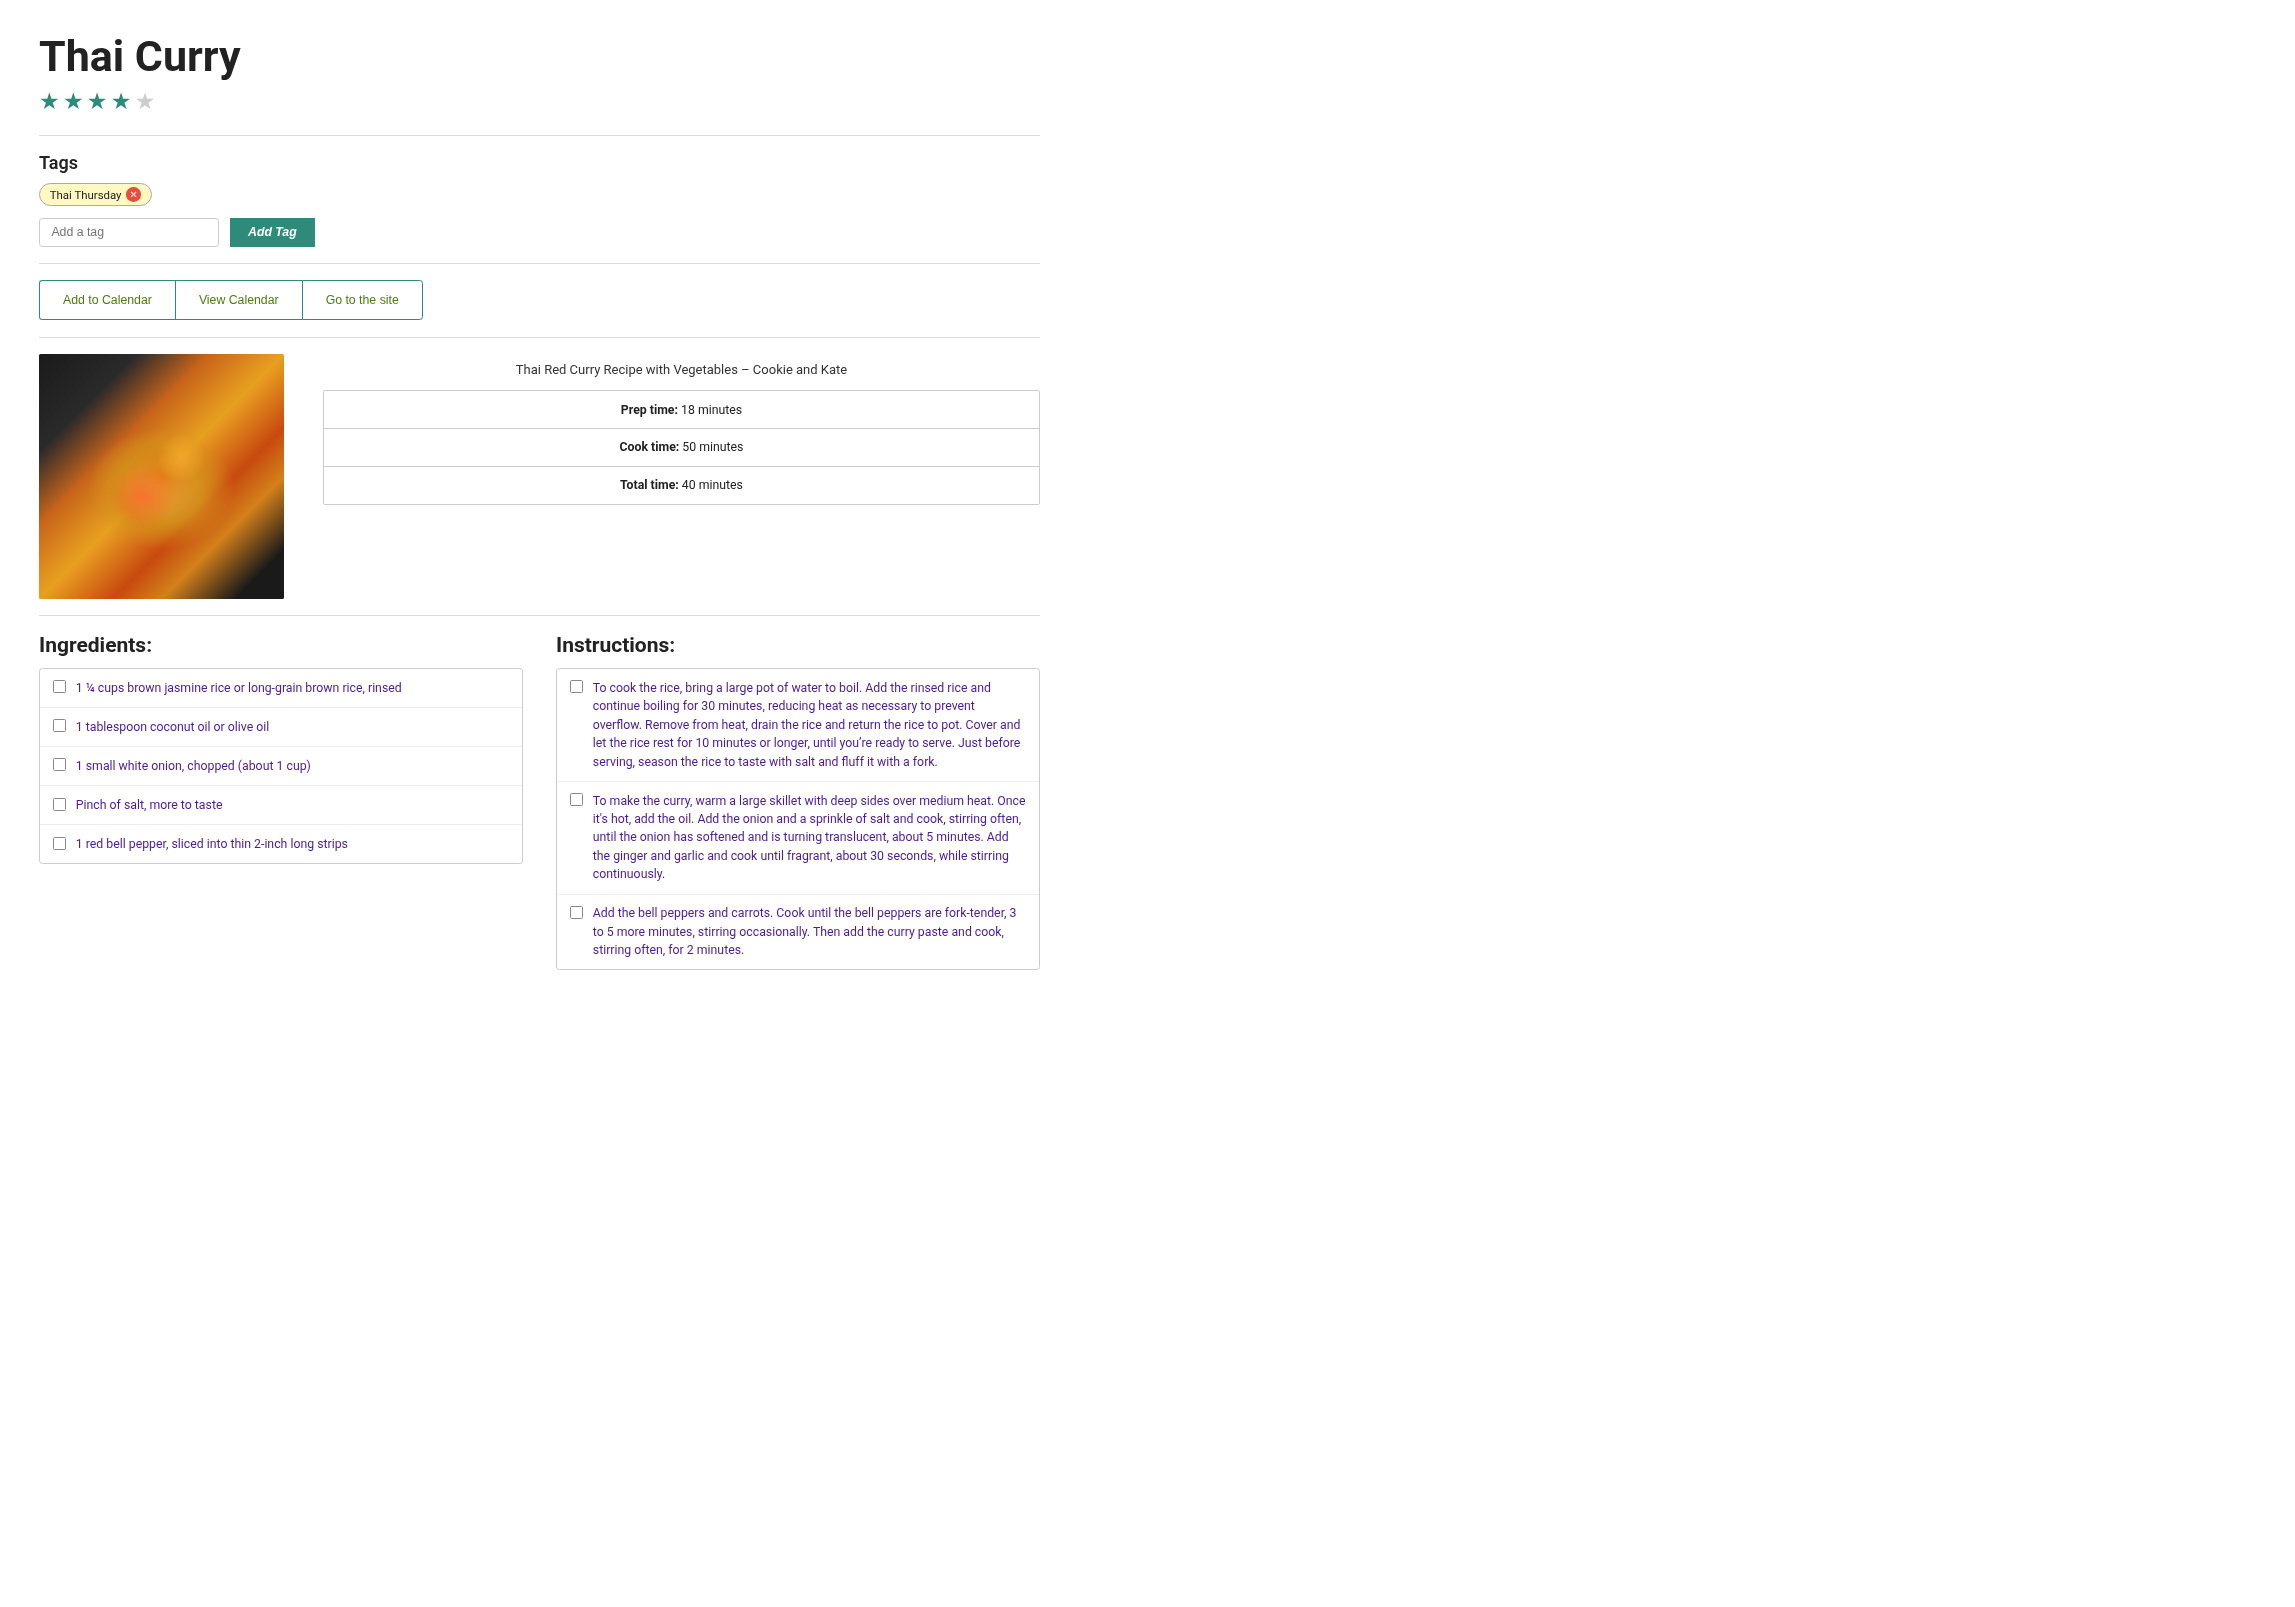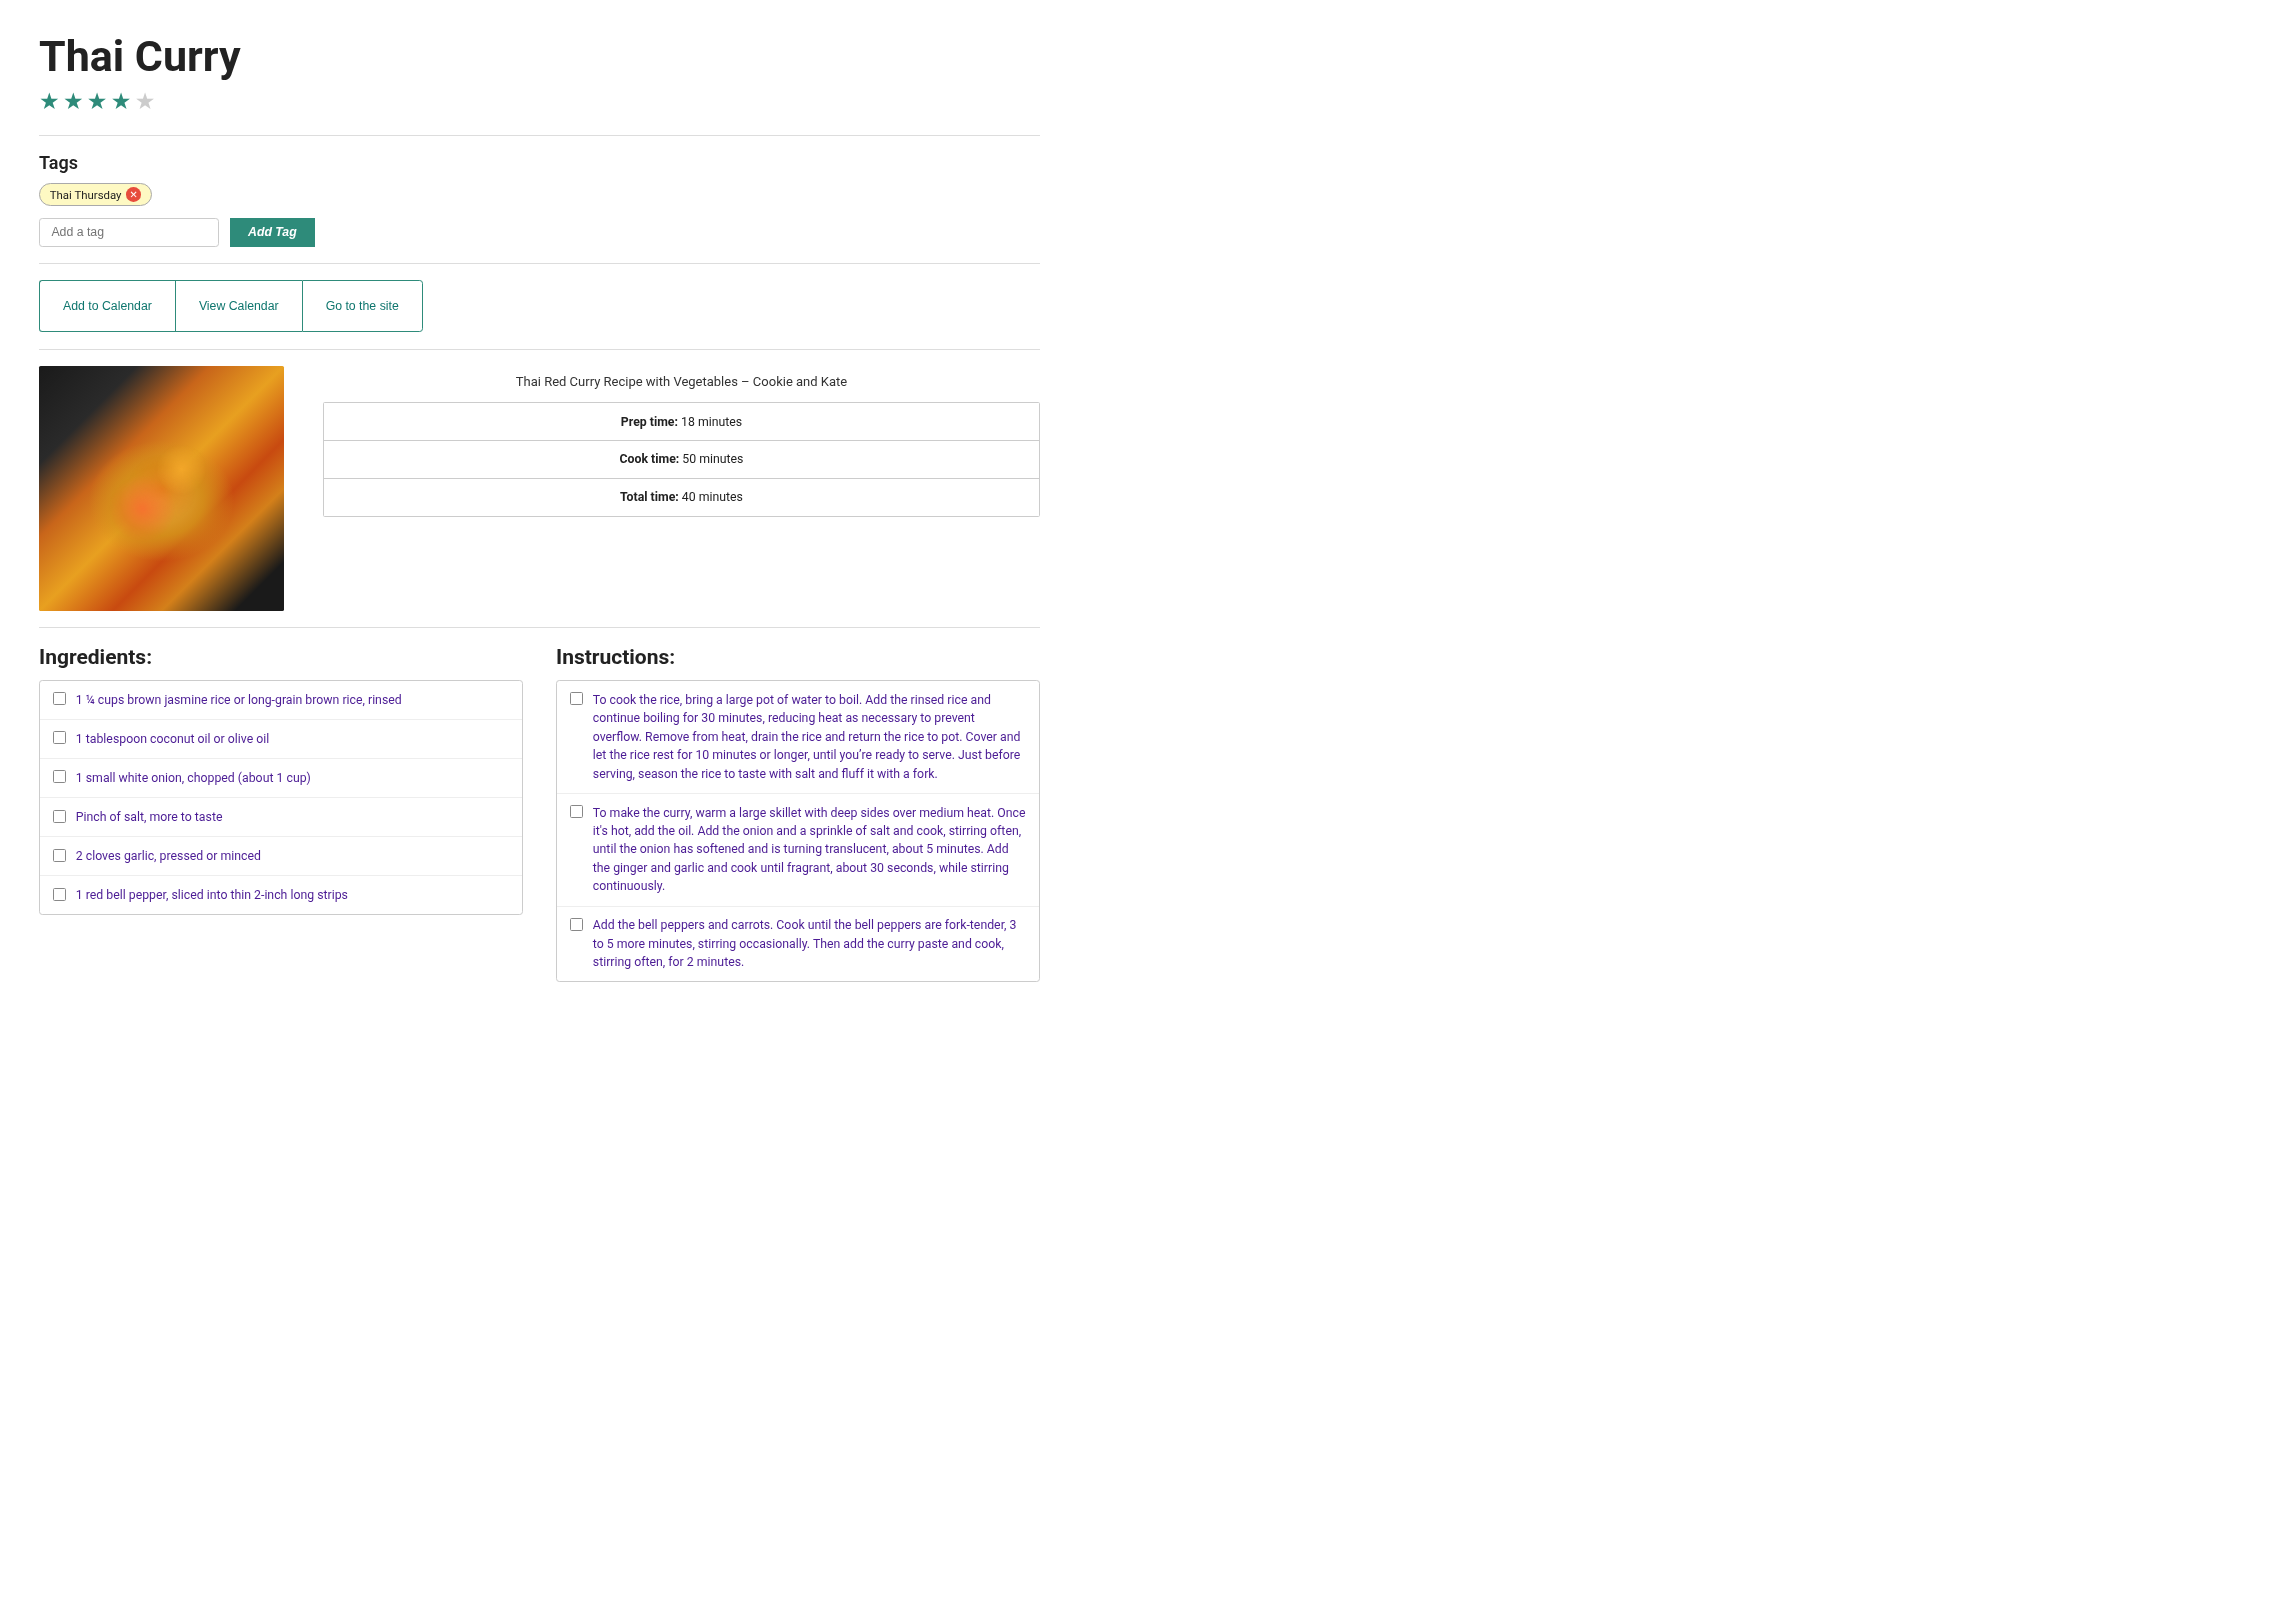--- a/index.html
+++ b/index.html
@@ -108,22 +108,22 @@
 
     .calendar-buttons {
       display: flex;
       gap: 0;
       margin: 16.3px 0;
     }
 
     .cal-btn {
       border: 0.8px solid #2e8b7a;
       background: #fff;
-      color: #0f766e;
-      padding: 18px 23px;
+      color: #4d7c0f;
+      padding: 12px 23px;
       font-size: 12.3px;
       cursor: pointer;
       font-weight: 500;
     }
 
     .cal-btn:first-child {
       border-radius: 3.3px 0 0 3.3px;
     }
     .cal-btn:last-child {
       border-radius: 0 3.3px 3.3px 0;
@@ -345,24 +345,20 @@
         <div class="ingredient-item">
       <span class="checkbox"></span>
       <span class="item-text">1 small white onion, chopped (about 1 cup)</span>
     </div>
         <div class="ingredient-item">
       <span class="checkbox"></span>
       <span class="item-text">Pinch of salt, more to taste</span>
     </div>
         <div class="ingredient-item">
       <span class="checkbox"></span>
-      <span class="item-text">2 cloves garlic, pressed or minced</span>
-    </div>
-        <div class="ingredient-item">
-      <span class="checkbox"></span>
       <span class="item-text">1 red bell pepper, sliced into thin 2-inch long strips</span>
     </div>
       </div>
   </div>
 
   <div>
     <div class="section-header">Instructions:</div>
     <div class="instructions-list">
 
     <div class="instruction-item">

